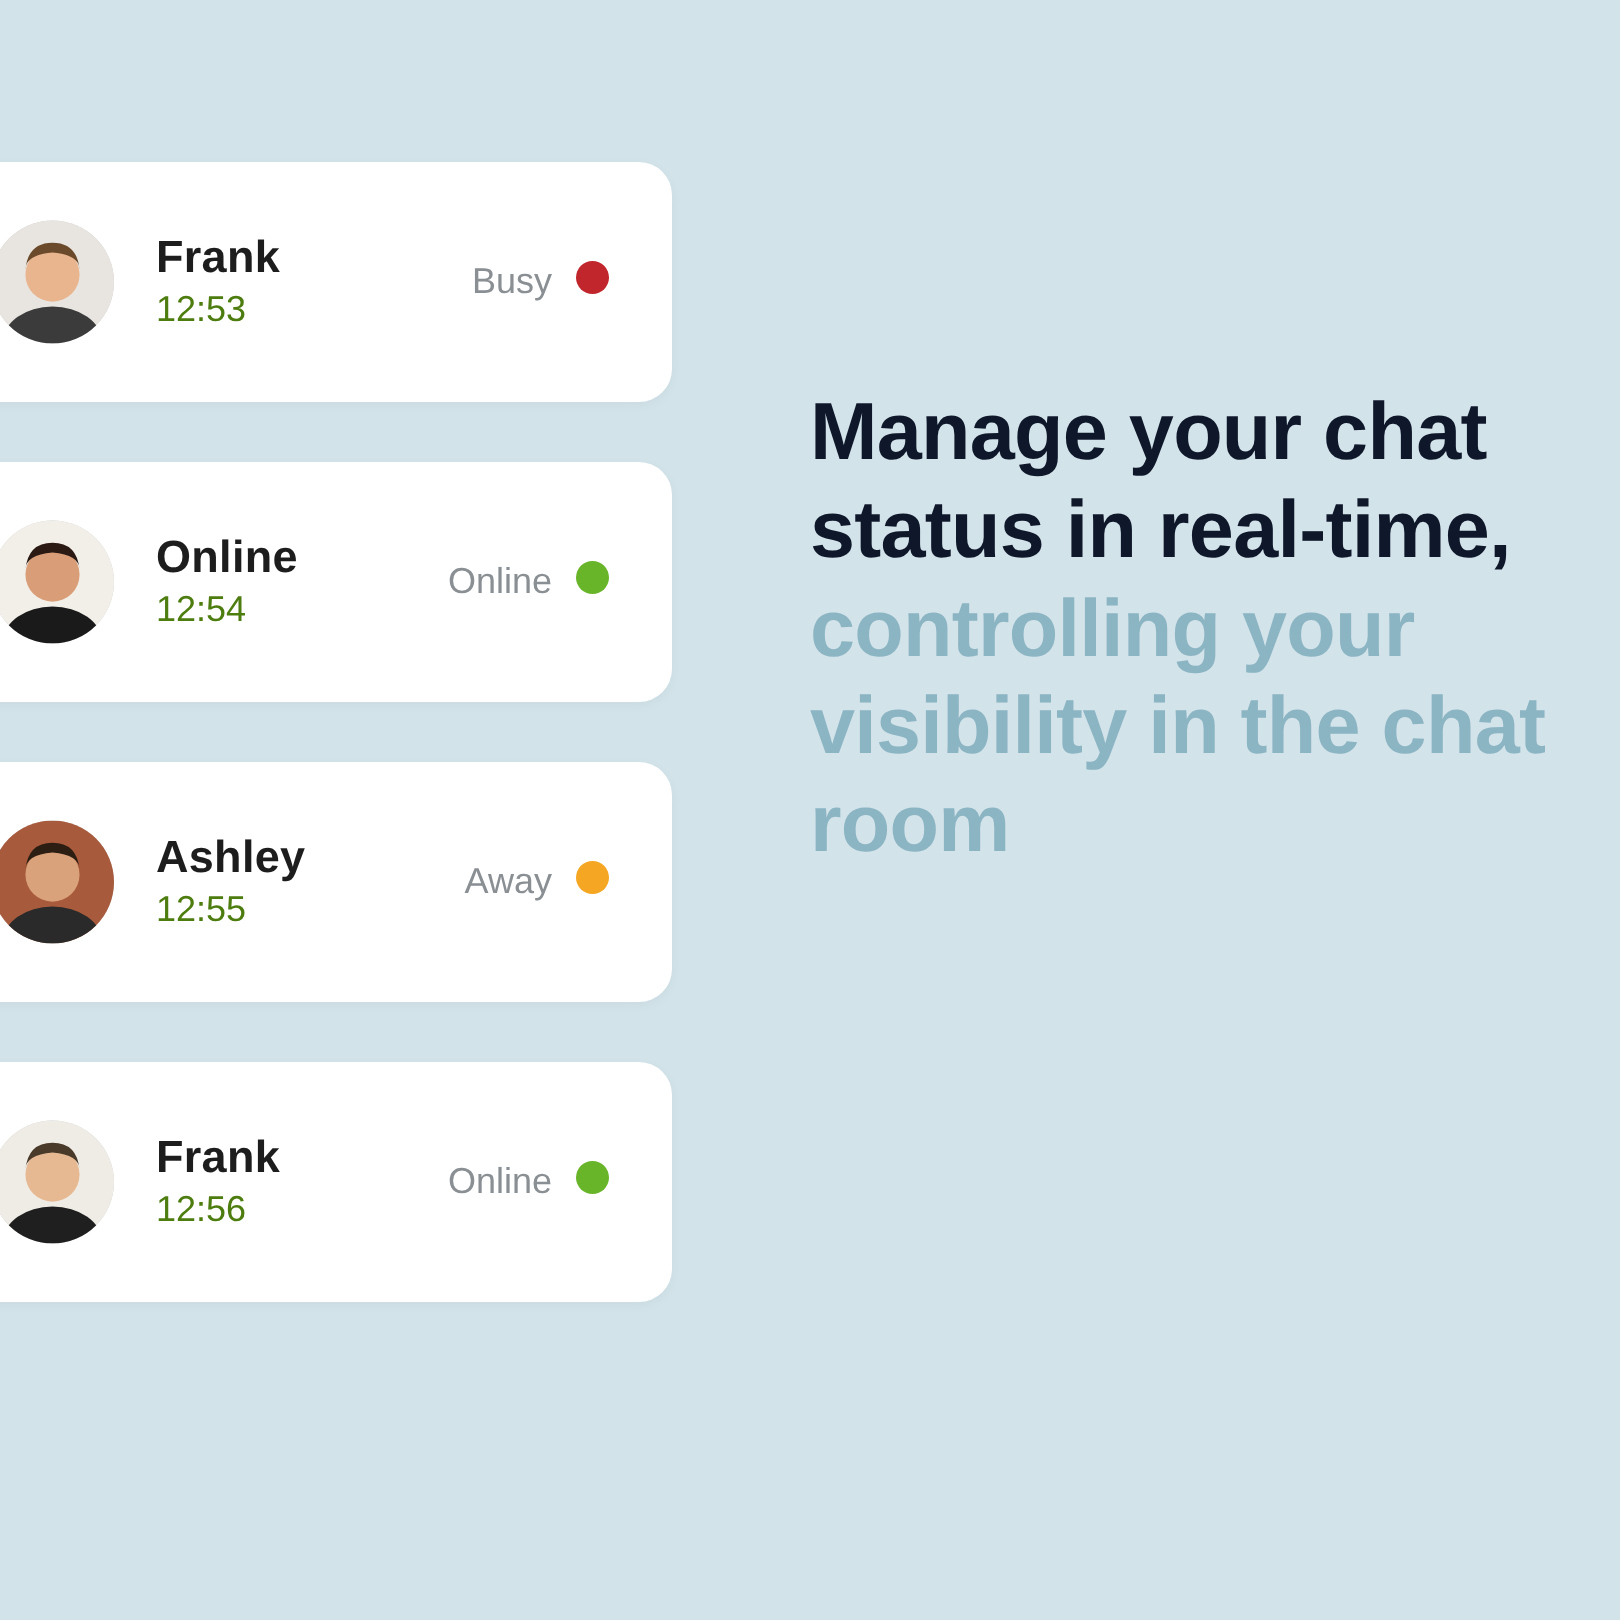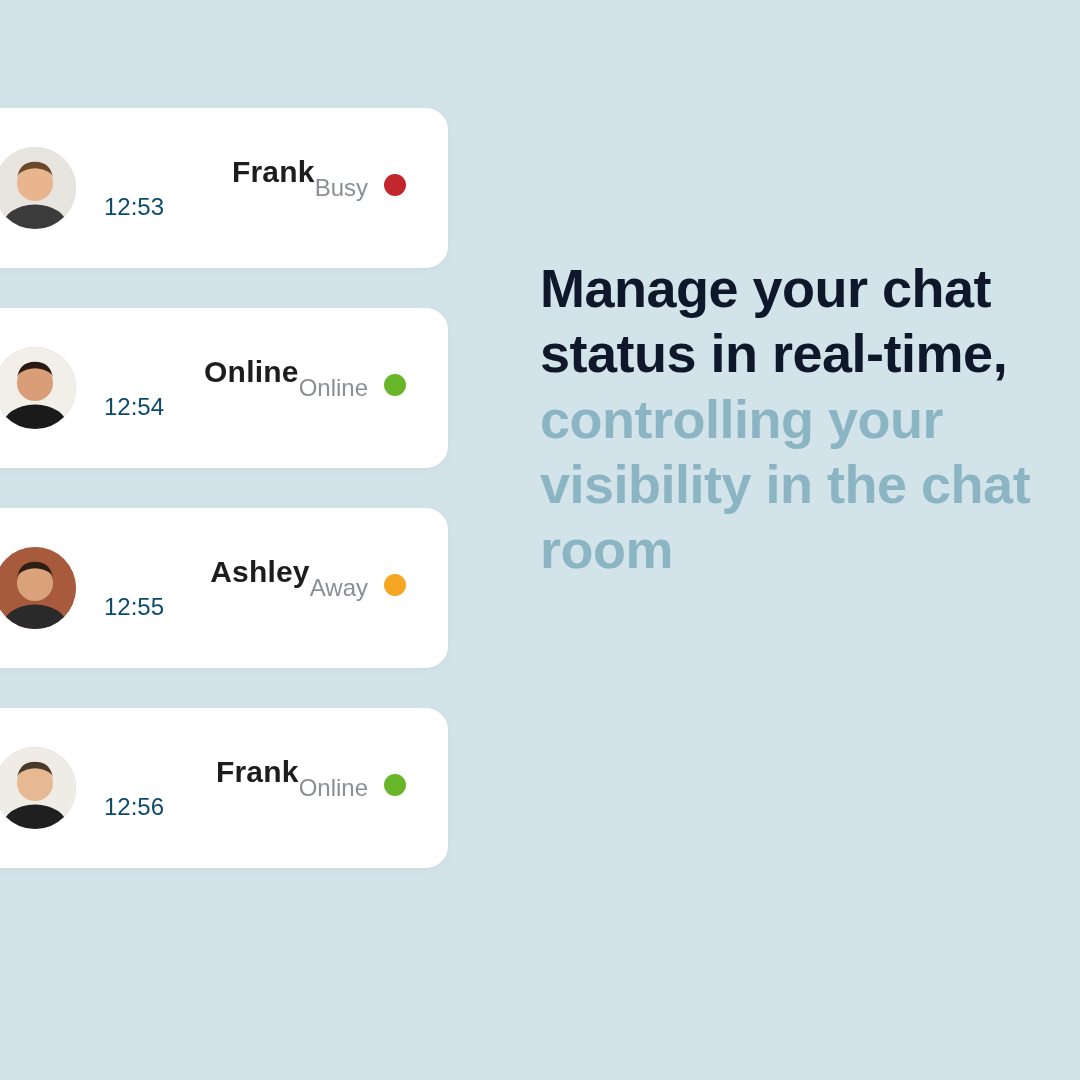--- a/index.html
+++ b/index.html
@@ -40,25 +40,24 @@
     align-items: flex-end;
     justify-content: center;
   }
   .avatar svg { width: 100%; height: 100%; display: block; }
   .info { flex: 1; }
   .name {
     font-size: 30px;
     font-weight: 700;
     color: #1d1d1d;
     letter-spacing: 0.2px;
-    text-align: right;
   }
   .time {
     font-size: 24px;
-    color: #0c4a6e;
+    color: #4d7c0f;
     margin-top: 4px;
   }
   .status-wrap {
     display: flex;
     align-items: flex-start;
     gap: 16px;
   }
   .status-label {
     font-size: 24px;
     color: #8a8f94;

